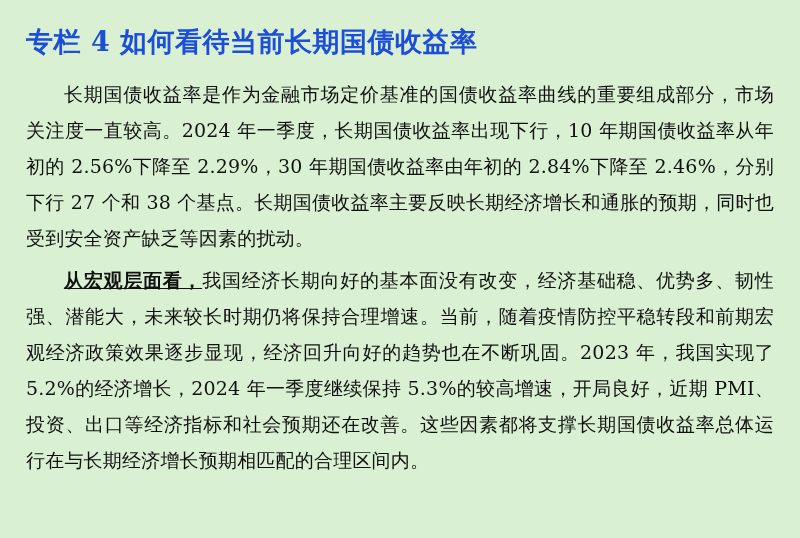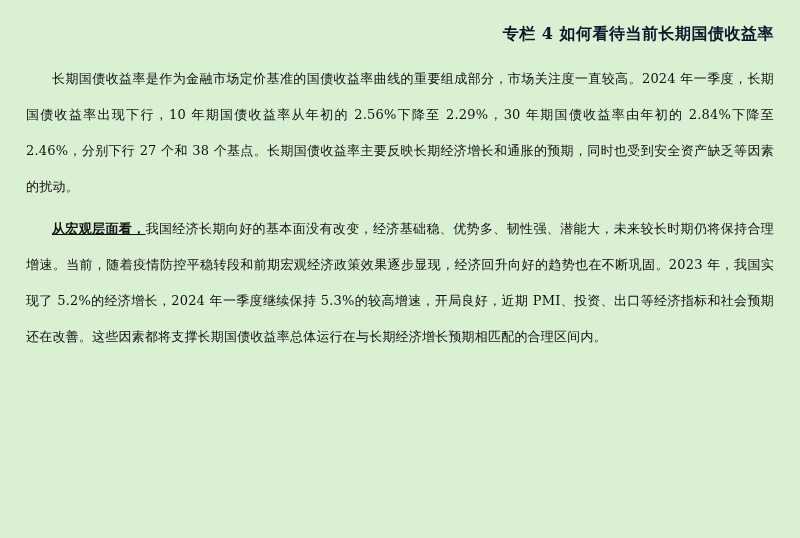--- a/index.html
+++ b/index.html
@@ -15,30 +15,30 @@
   }
   .page {
     position: relative;
     width: 800px;
     height: 538px;
     box-sizing: border-box;
     background: #d9f0d3;
     padding: 14px 26px 0 26px;
   }
   .box-title {
-    text-align: right;
-    font-size: 16px;
+    text-align: left;
+    font-size: 27px;
     font-weight: bold;
-    color: #0f172a;
+    color: #1d4ed8;
     letter-spacing: 0.5px;
     margin: 10px 0 16px 0;
     font-family: "DejaVu Serif", "Liberation Serif", serif;
   }
   .para {
-    font-size: 13px;
+    font-size: 19px;
     line-height: 36px;
     color: #111111;
     text-align: justify;
     text-justify: inter-ideograph;
     margin: 0 0 2px 0;
     text-indent: 2em;
     letter-spacing: 0.2px;
   }
   .para.tight {
     margin-top: 6px;

